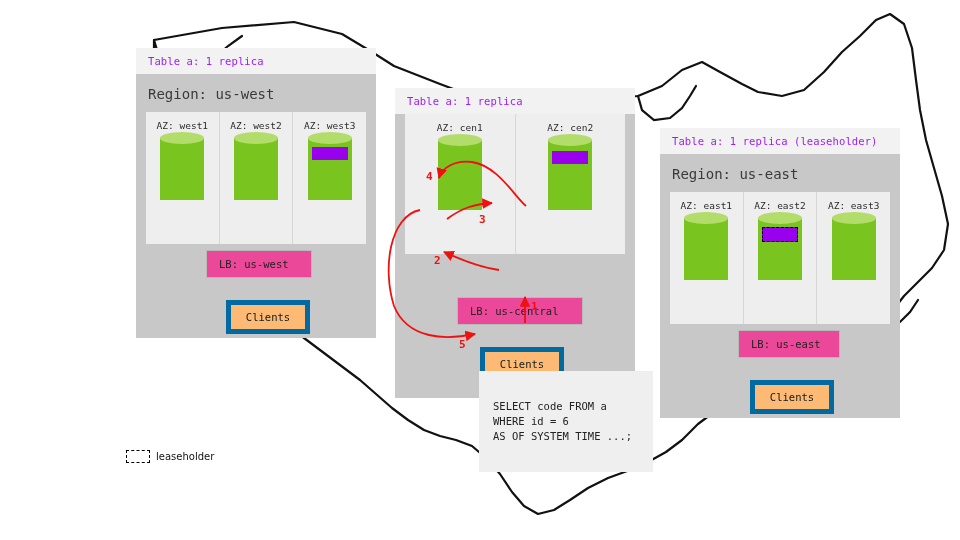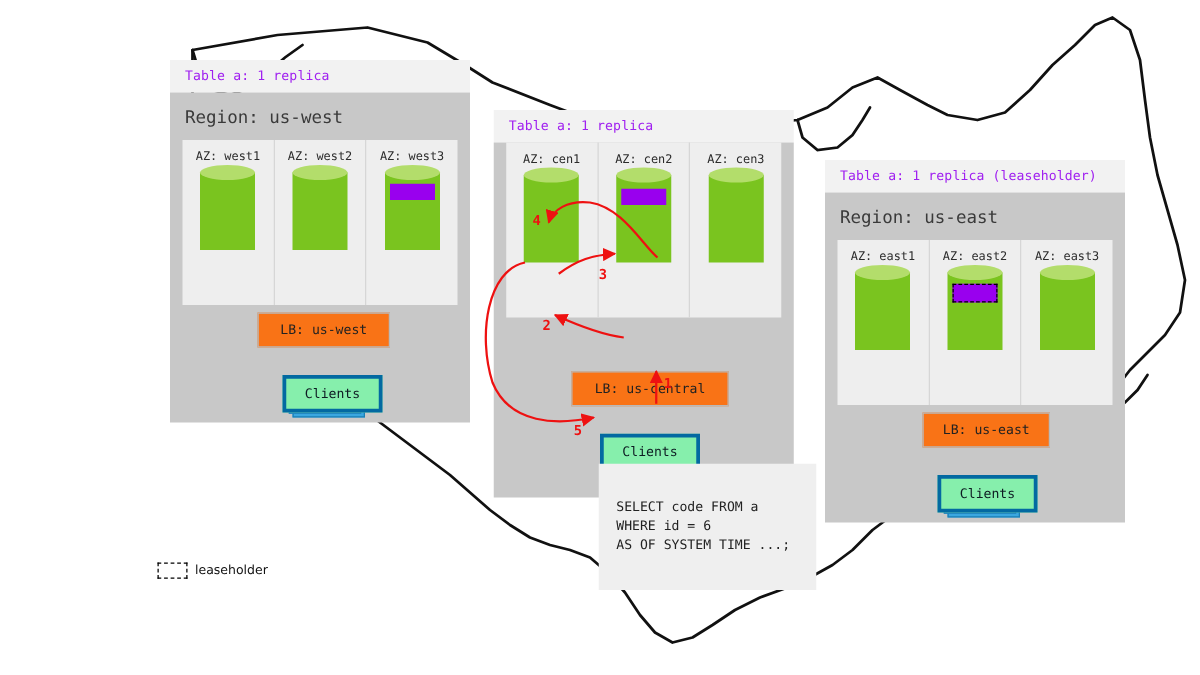--- a/index.html
+++ b/index.html
@@ -24,27 +24,27 @@
   .cyl-body{width:44px;background:#7ac41f;position:relative;}
   .cyl-top{position:absolute;left:0;top:-6px;width:44px;height:12px;
       border-radius:50%;background:#b3dd6b;}
   .cyl-bottom{position:absolute;left:0;bottom:-6px;width:44px;height:12px;
       border-radius:50%;background:#6eb31b;z-index:-1;}
   .replica-block{position:absolute;left:4px;width:36px;height:13px;
       background:#9900ee;z-index:4;}
   .replica-block.leaseholder{border:1.6px dashed #000000;
       box-sizing:border-box;height:15px;}
 
-  .lb-box{position:absolute;background:#f97316;border:1px solid #b9b9b9;
-      font-size:10.5px;color:#222;text-align:center;padding:7px 12px;
+  .lb-box{position:absolute;background:#ec4899;border:1px solid #b9b9b9;
+      font-size:10.5px;color:#222;padding:7px 12px;
       white-space:nowrap;z-index:6;}
 
   .clients{position:absolute;z-index:6;}
   .clients .sheet{position:absolute;background:#3aa7e0;border:1px solid #1b7fb5;}
-  .clients .front{position:relative;background:#86efac;border:3px solid #0369a1;
+  .clients .front{position:relative;background:#fdba74;border:5px solid #0369a1;
       font-size:10.5px;color:#0d1b22;text-align:center;padding:6px 10px;
       white-space:nowrap;}
 
   .sql-box{position:absolute;background:#efefef;color:#222;font-size:10.5px;
       line-height:15px;padding:28px 14px;white-space:pre;z-index:4;}
 
   .legend{position:absolute;z-index:5;display:flex;align-items:center;gap:6px;}
   .legend-swatch{width:22px;height:11px;border:1.5px dashed #000;background:#fff;}
   .legend-label{font-size:10px;color:#111;
       font-family:"DejaVu Sans","Liberation Sans",sans-serif;}
@@ -134,28 +134,20 @@
         </div>
         <div class="az-cell">
           <div class="az-label">AZ: cen2</div>
           <div class="cyl">
             <div class="cyl-bottom"></div>
             <div class="cyl-body" style="height:70px;"></div>
             <div class="cyl-top"></div>
             <div class="replica-block" style="top:11px;"></div>
           </div>
         </div>
-        <div class="az-cell">
-          <div class="az-label">AZ: cen3</div>
-          <div class="cyl">
-            <div class="cyl-bottom"></div>
-            <div class="cyl-body" style="height:70px;"></div>
-            <div class="cyl-top"></div>
-          </div>
-        </div>
       </div>
       <div class="lb-box" style="left:62px;top:183px;width:100px;">LB: us-central</div>
       <div class="clients" style="left:85px;top:233px;">
         <div class="sheet" style="left:8px;top:8px;width:56px;height:24px;"></div>
         <div class="sheet" style="left:5px;top:5px;width:56px;height:24px;"></div>
         <div class="front" style="width:54px;">Clients</div>
       </div>
     </div>
   </div>
 

